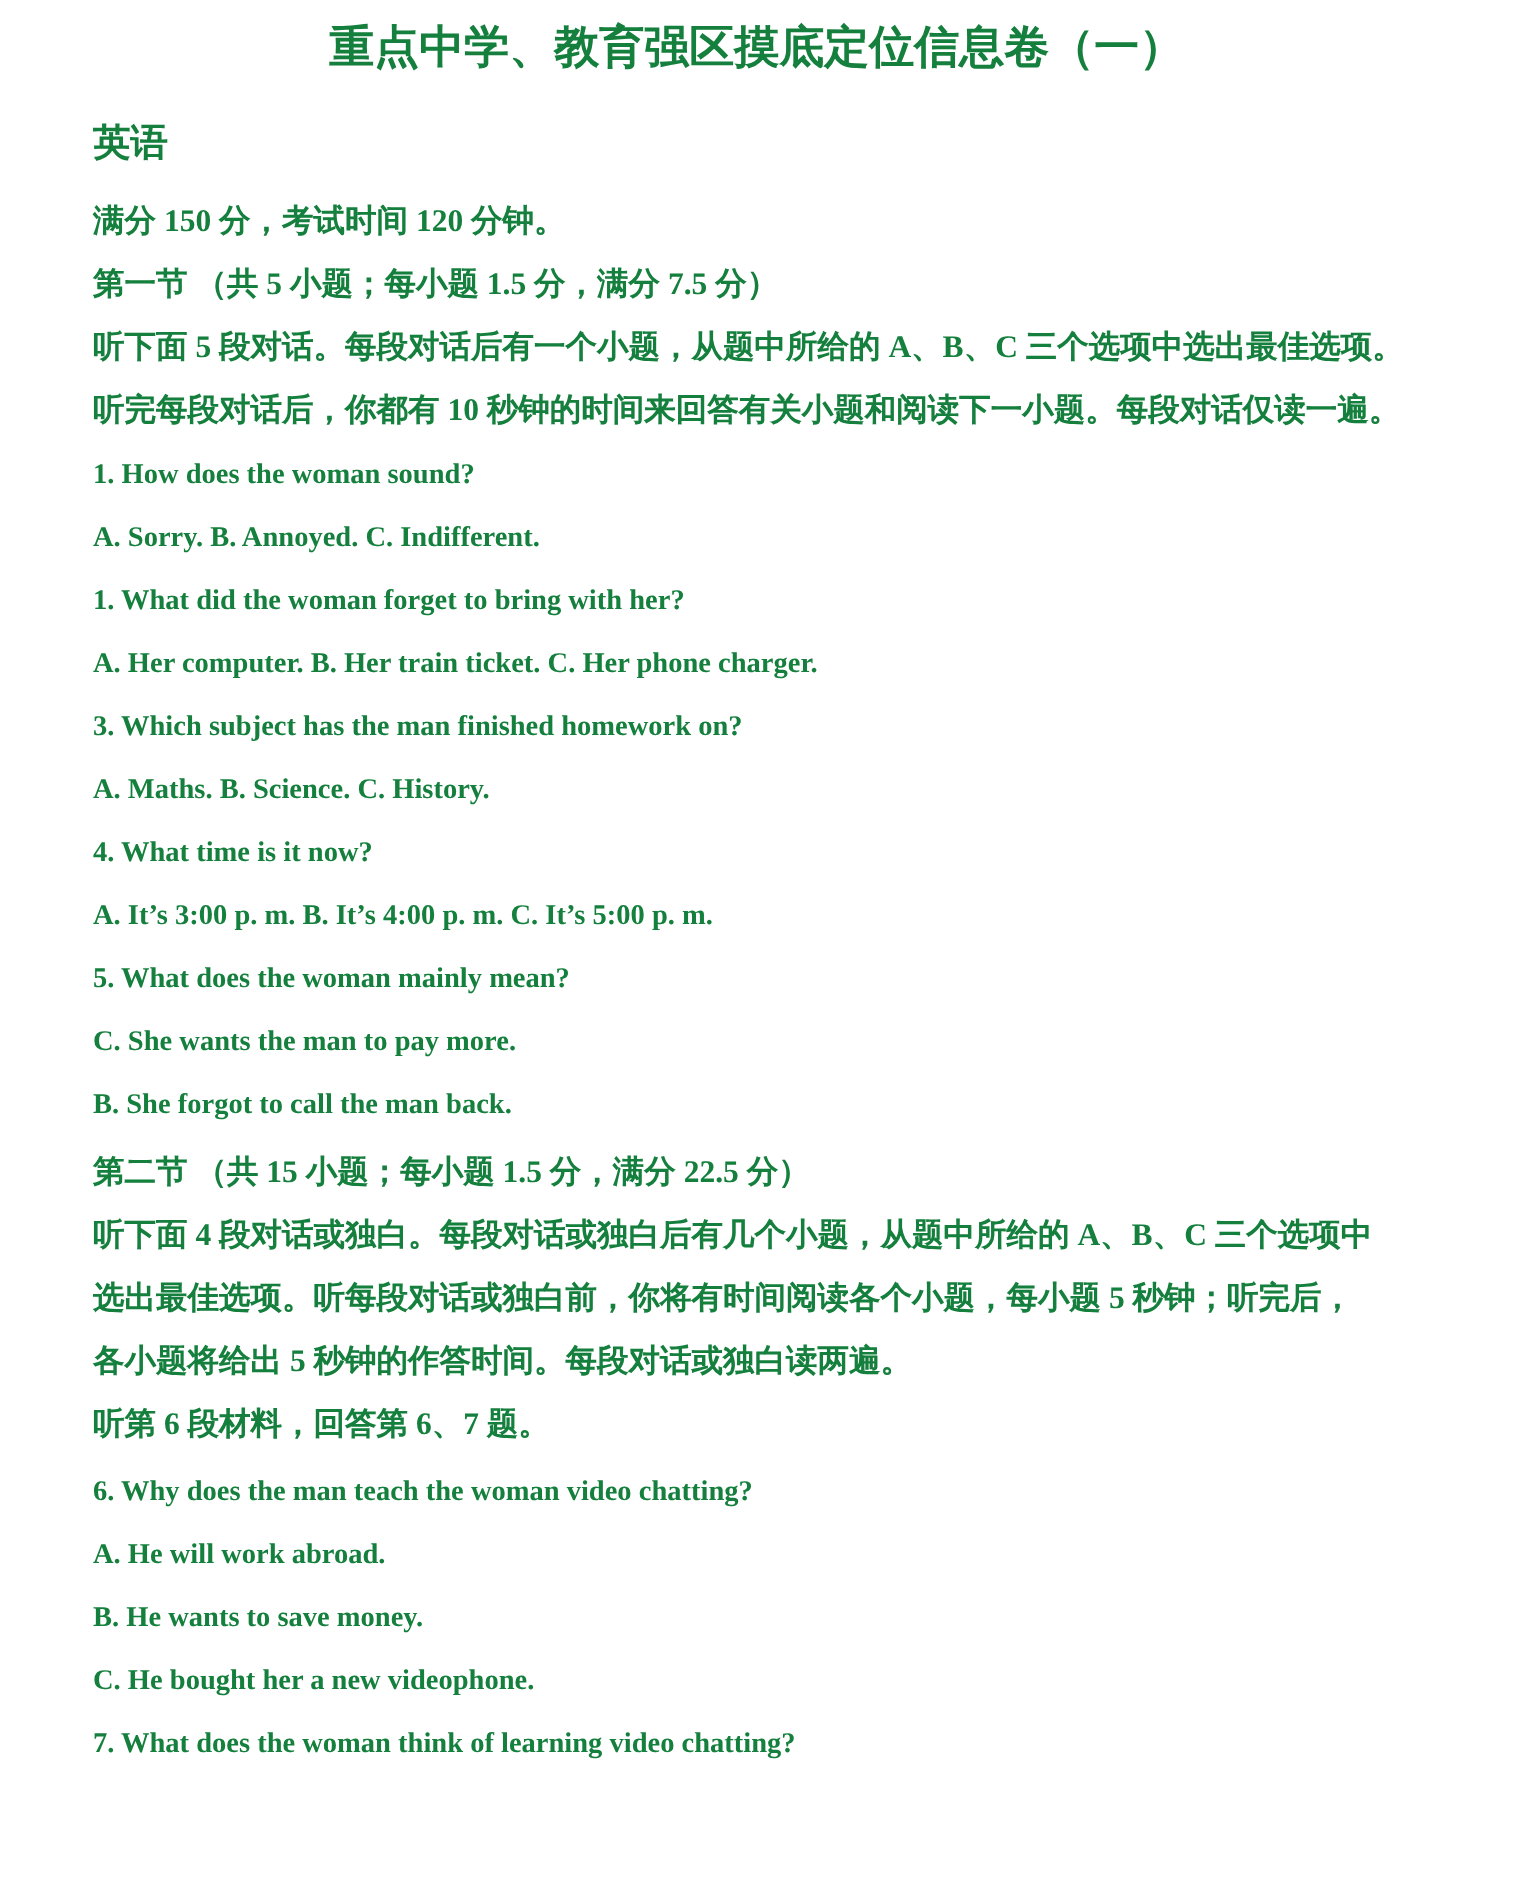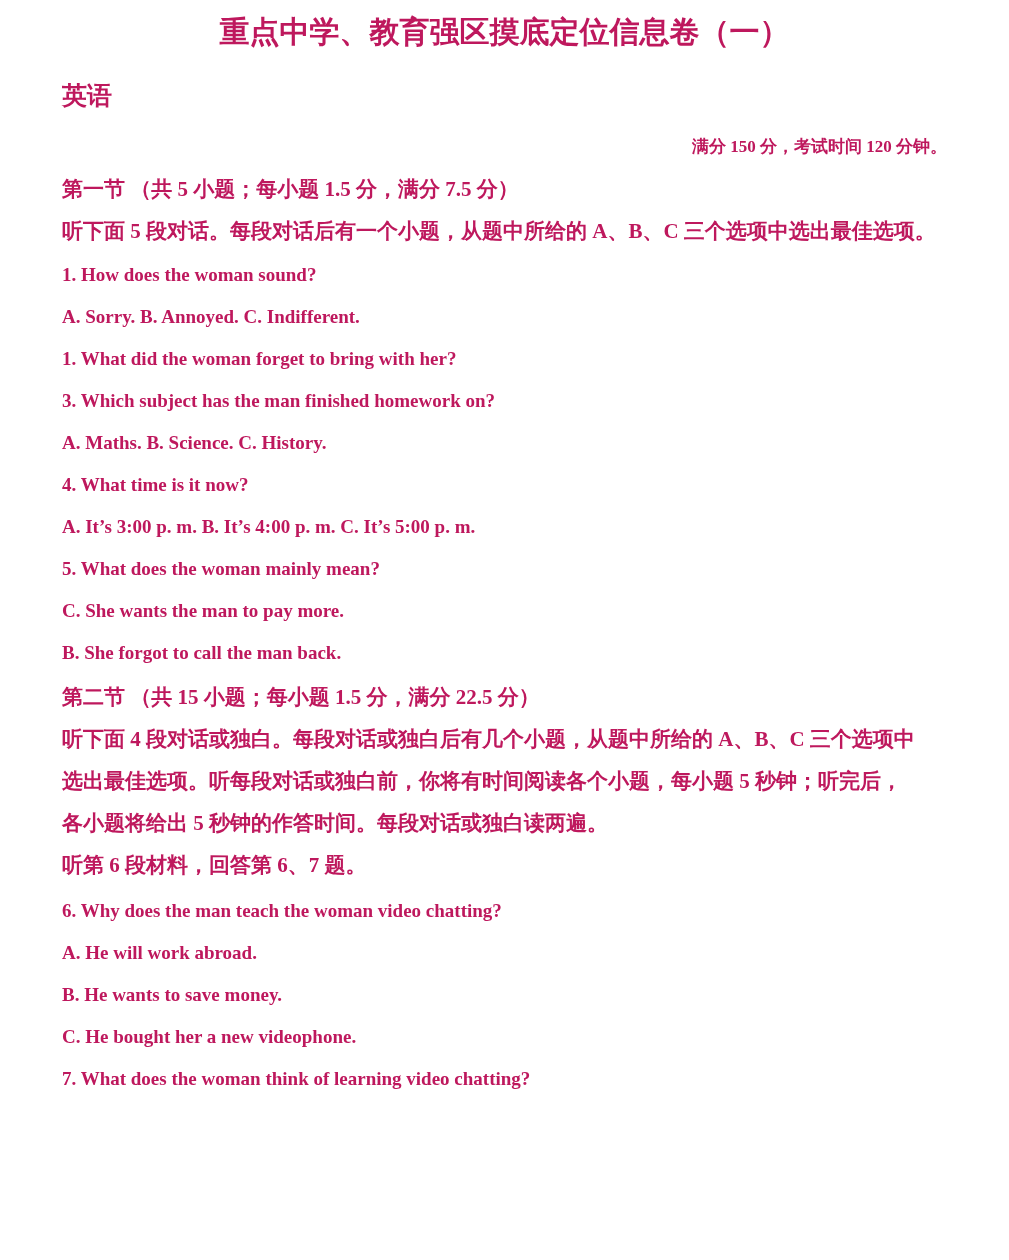--- a/index.html
+++ b/index.html
@@ -2,44 +2,44 @@
 <html><head>
 <meta charset="utf-8">
 <style>
   html, body { margin: 0; padding: 0; background: #ffffff; }
   .page {
     width: 1009px;
     height: 1260px;
     box-sizing: border-box;
     padding: 10px 62px 0 62px;
     background: #ffffff;
-    color: #be185d;
+    color: #15803d;
     font-family: "Liberation Serif", "DejaVu Serif", serif;
     overflow: hidden;
   }
   p { margin: 0; white-space: nowrap; }
   .title {
     font-size: 30px;
     line-height: 44px;
     font-weight: bold;
     text-align: center;
     white-space: normal;
   }
   .subject {
     font-size: 25px;
     line-height: 44px;
     font-weight: bold;
     text-align: left;
     margin-top: 20px;
   }
   .score {
-    font-size: 17px;
+    font-size: 21px;
     line-height: 42px;
     font-weight: bold;
-    text-align: right;
+    text-align: left;
     margin-top: 8px;
   }
   .cn {
     font-size: 21px;
     line-height: 42px;
     font-weight: bold;
   }
   .en {
     font-size: 19px;
     line-height: 42px;
@@ -58,25 +58,27 @@
 
   <p class="subject">英语</p>
 
   <p class="score">满分 150 分，考试时间 120 分钟。</p>
 
 
   <div>
     <p class="cn">第一节 （共 5 小题；每小题 1.5 分，满分 7.5 分）</p>
     <div id="s1-instructions">
         <p class="cn">听下面 5 段对话。每段对话后有一个小题，从题中所给的 A、B、C 三个选项中选出最佳选项。</p>
+        <p class="cn">听完每段对话后，你都有 10 秒钟的时间来回答有关小题和阅读下一小题。每段对话仅读一遍。</p>
       </div>
     <div id="s1-questions">
         <p class="en">1. How does the woman sound?</p>
         <p class="en">A. Sorry. B. Annoyed. C. Indifferent.</p>
         <p class="en">1. What did the woman forget to bring with her?</p>
+        <p class="en">A. Her computer. B. Her train ticket. C. Her phone charger.</p>
         <p class="en">3. Which subject has the man finished homework on?</p>
         <p class="en">A. Maths. B. Science. C. History.</p>
         <p class="en">4. What time is it now?</p>
         <p class="en">A. It’s 3:00 p. m. B. It’s 4:00 p. m. C. It’s 5:00 p. m.</p>
         <p class="en">5. What does the woman mainly mean?</p>
         <p class="en">C. She wants the man to pay more.</p>
         <p class="en">B. She forgot to call the man back.</p>
       </div>
   </div>
 

